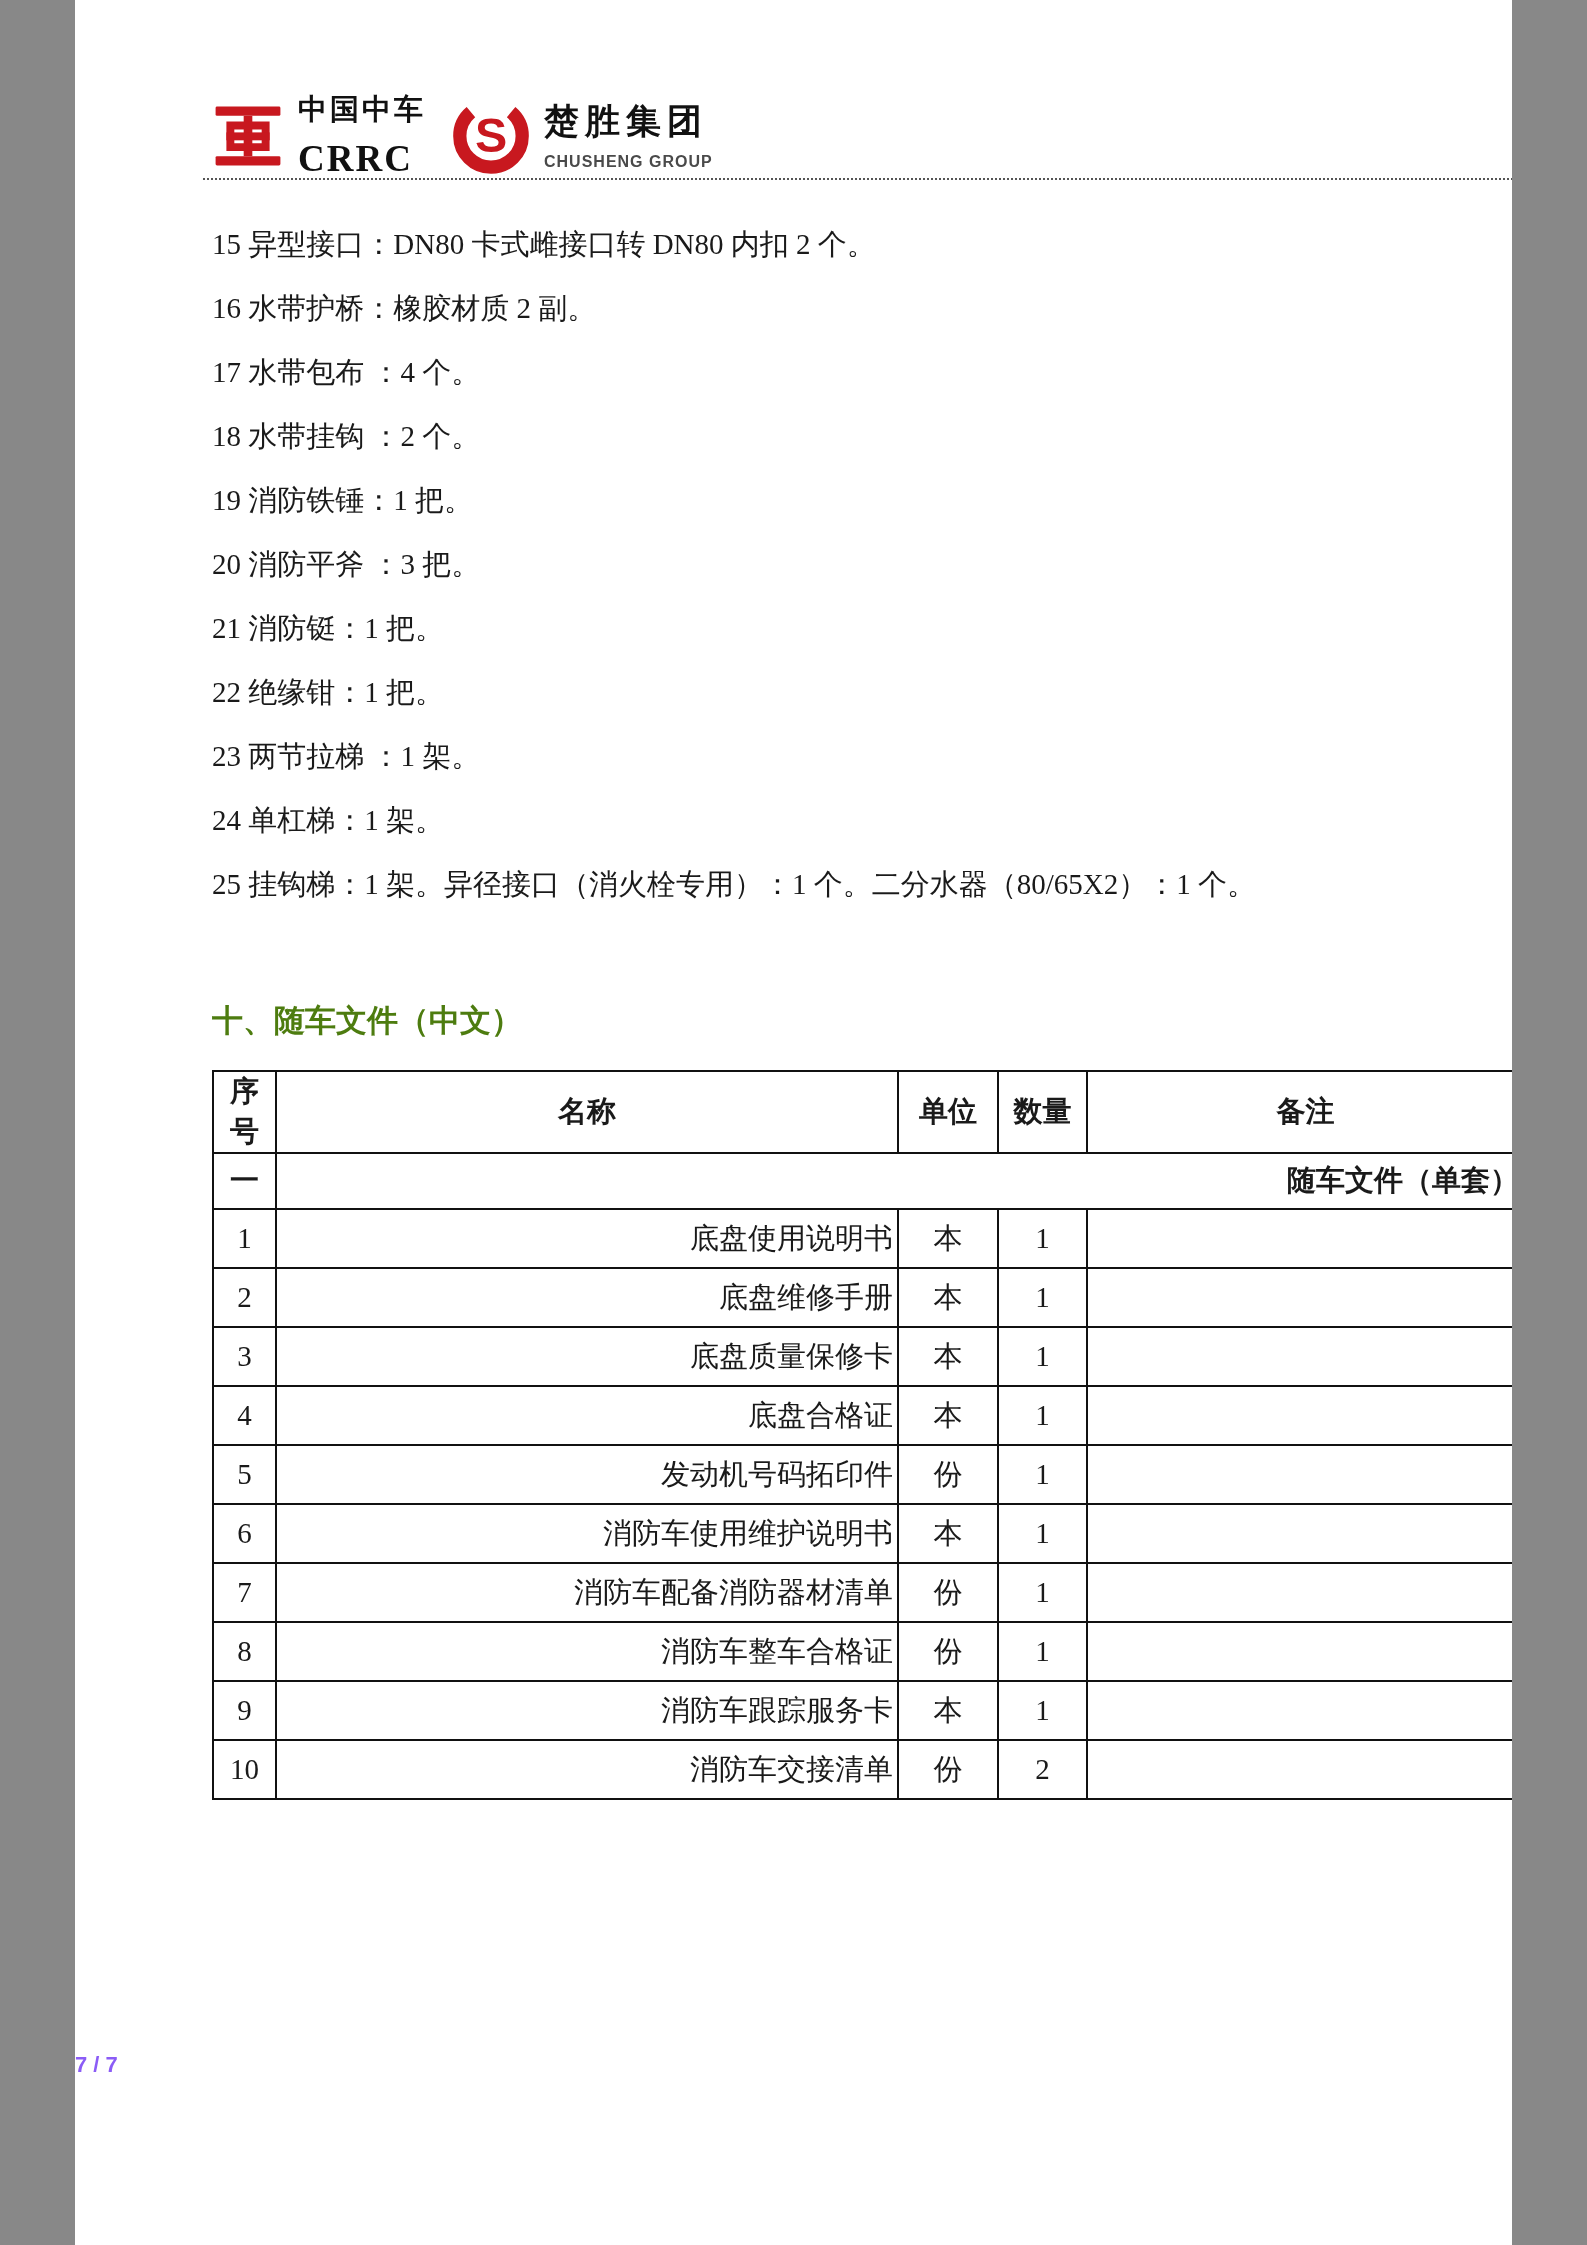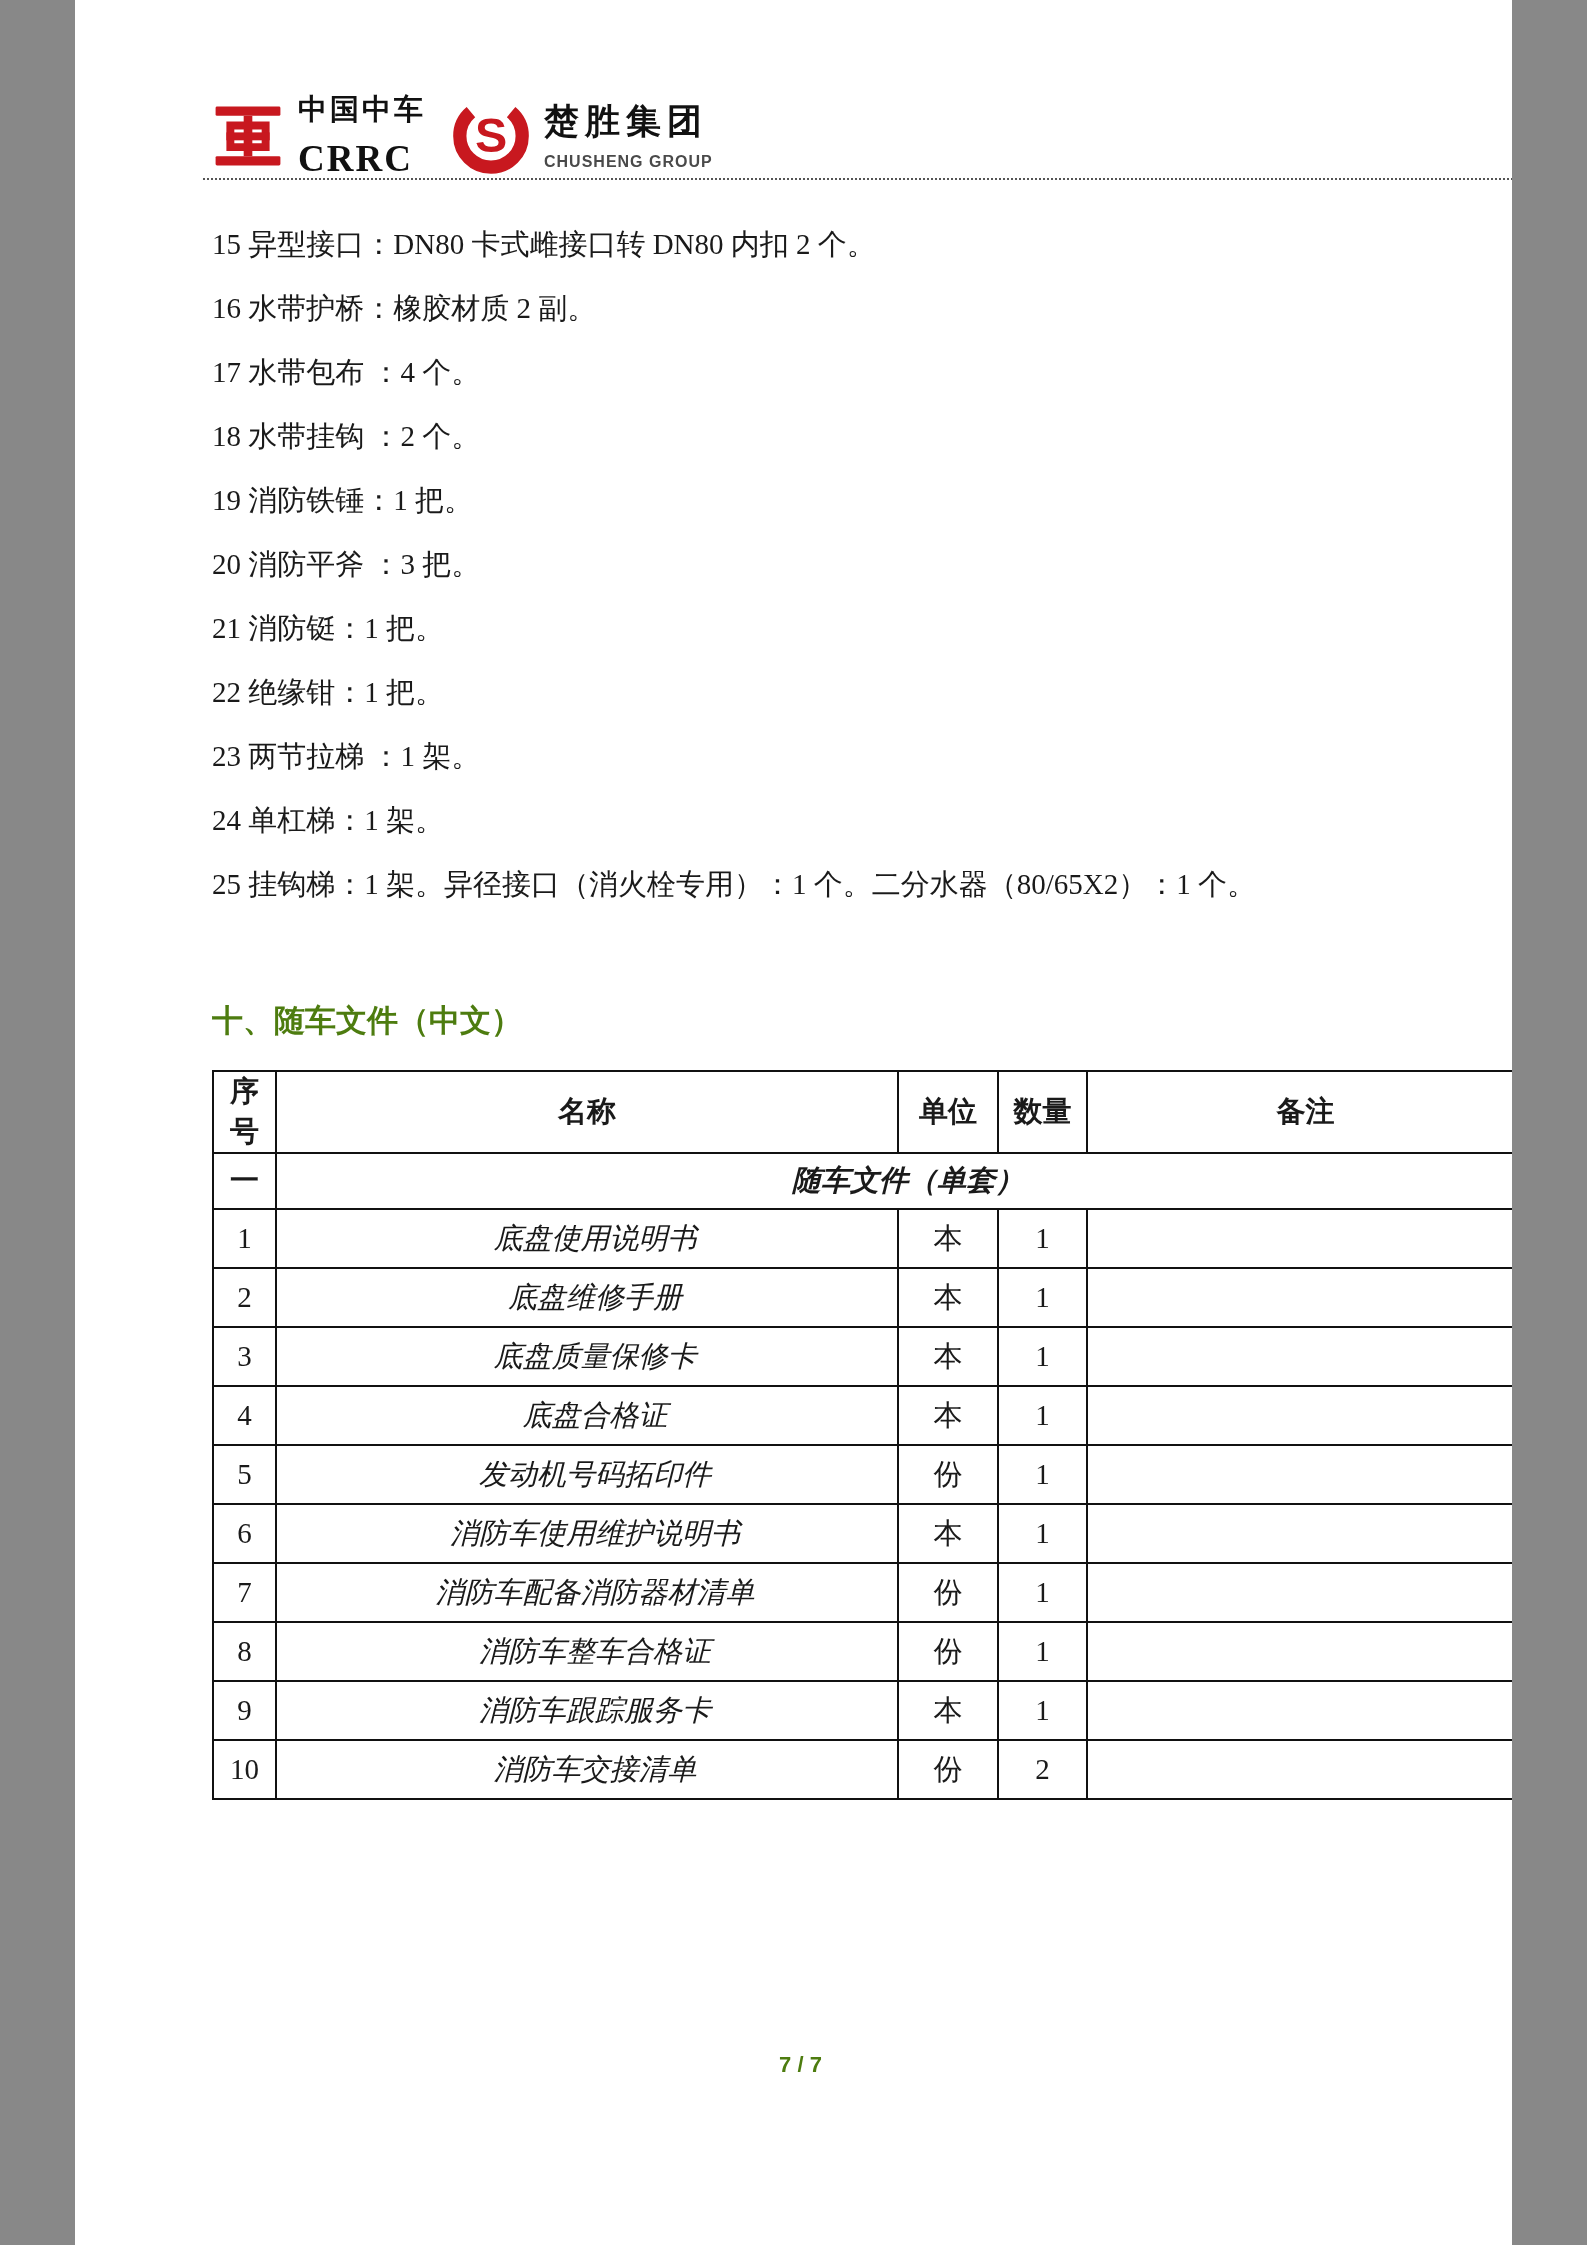--- a/index.html
+++ b/index.html
@@ -71,35 +71,35 @@
     overflow:hidden;
   }
   .doc-table th {
     font-family:"Liberation Sans","DejaVu Sans",sans-serif;
     font-weight:bold; font-size:29px; text-align:center;
   }
   .row-head   { height:53px; }
   .row-cat    { height:56px; }
   .row-data   { height:59px; }
   .c-no   { text-align:center; }
-  .c-name { text-align:center; padding-left:20px !important;font-style:italic; }
+  .c-name { text-align:right; padding-left:20px !important; }
   .c-unit { text-align:center; }
   .c-qty  { text-align:center; }
   .c-note { text-align:left; }
   .cat-cell {
     font-family:"Liberation Sans","DejaVu Sans",sans-serif;
     font-weight:bold;
   }
 
   
   .footer {
-    position:absolute; top:2052px; left:7px; width:100%;
-    text-align:center;
-    font-family:"Liberation Sans","DejaVu Sans",sans-serif;
-    font-weight:bold; font-size:22px; color:#4d7c0f;
+    position:absolute; top:2052px; left:0; width:100%;
+    text-align:left;
+    font-family:"Liberation Sans","DejaVu Sans",sans-serif;
+    font-weight:bold; font-size:22px; color:#8b5cf6;
   }
 </style>
 </head>
 <body>
 
 <div class="page">
 
   <div class="header">
     <div class="logo-block">
       <svg class="logo-svg" width="72" height="72" viewBox="0 0 100 100">

